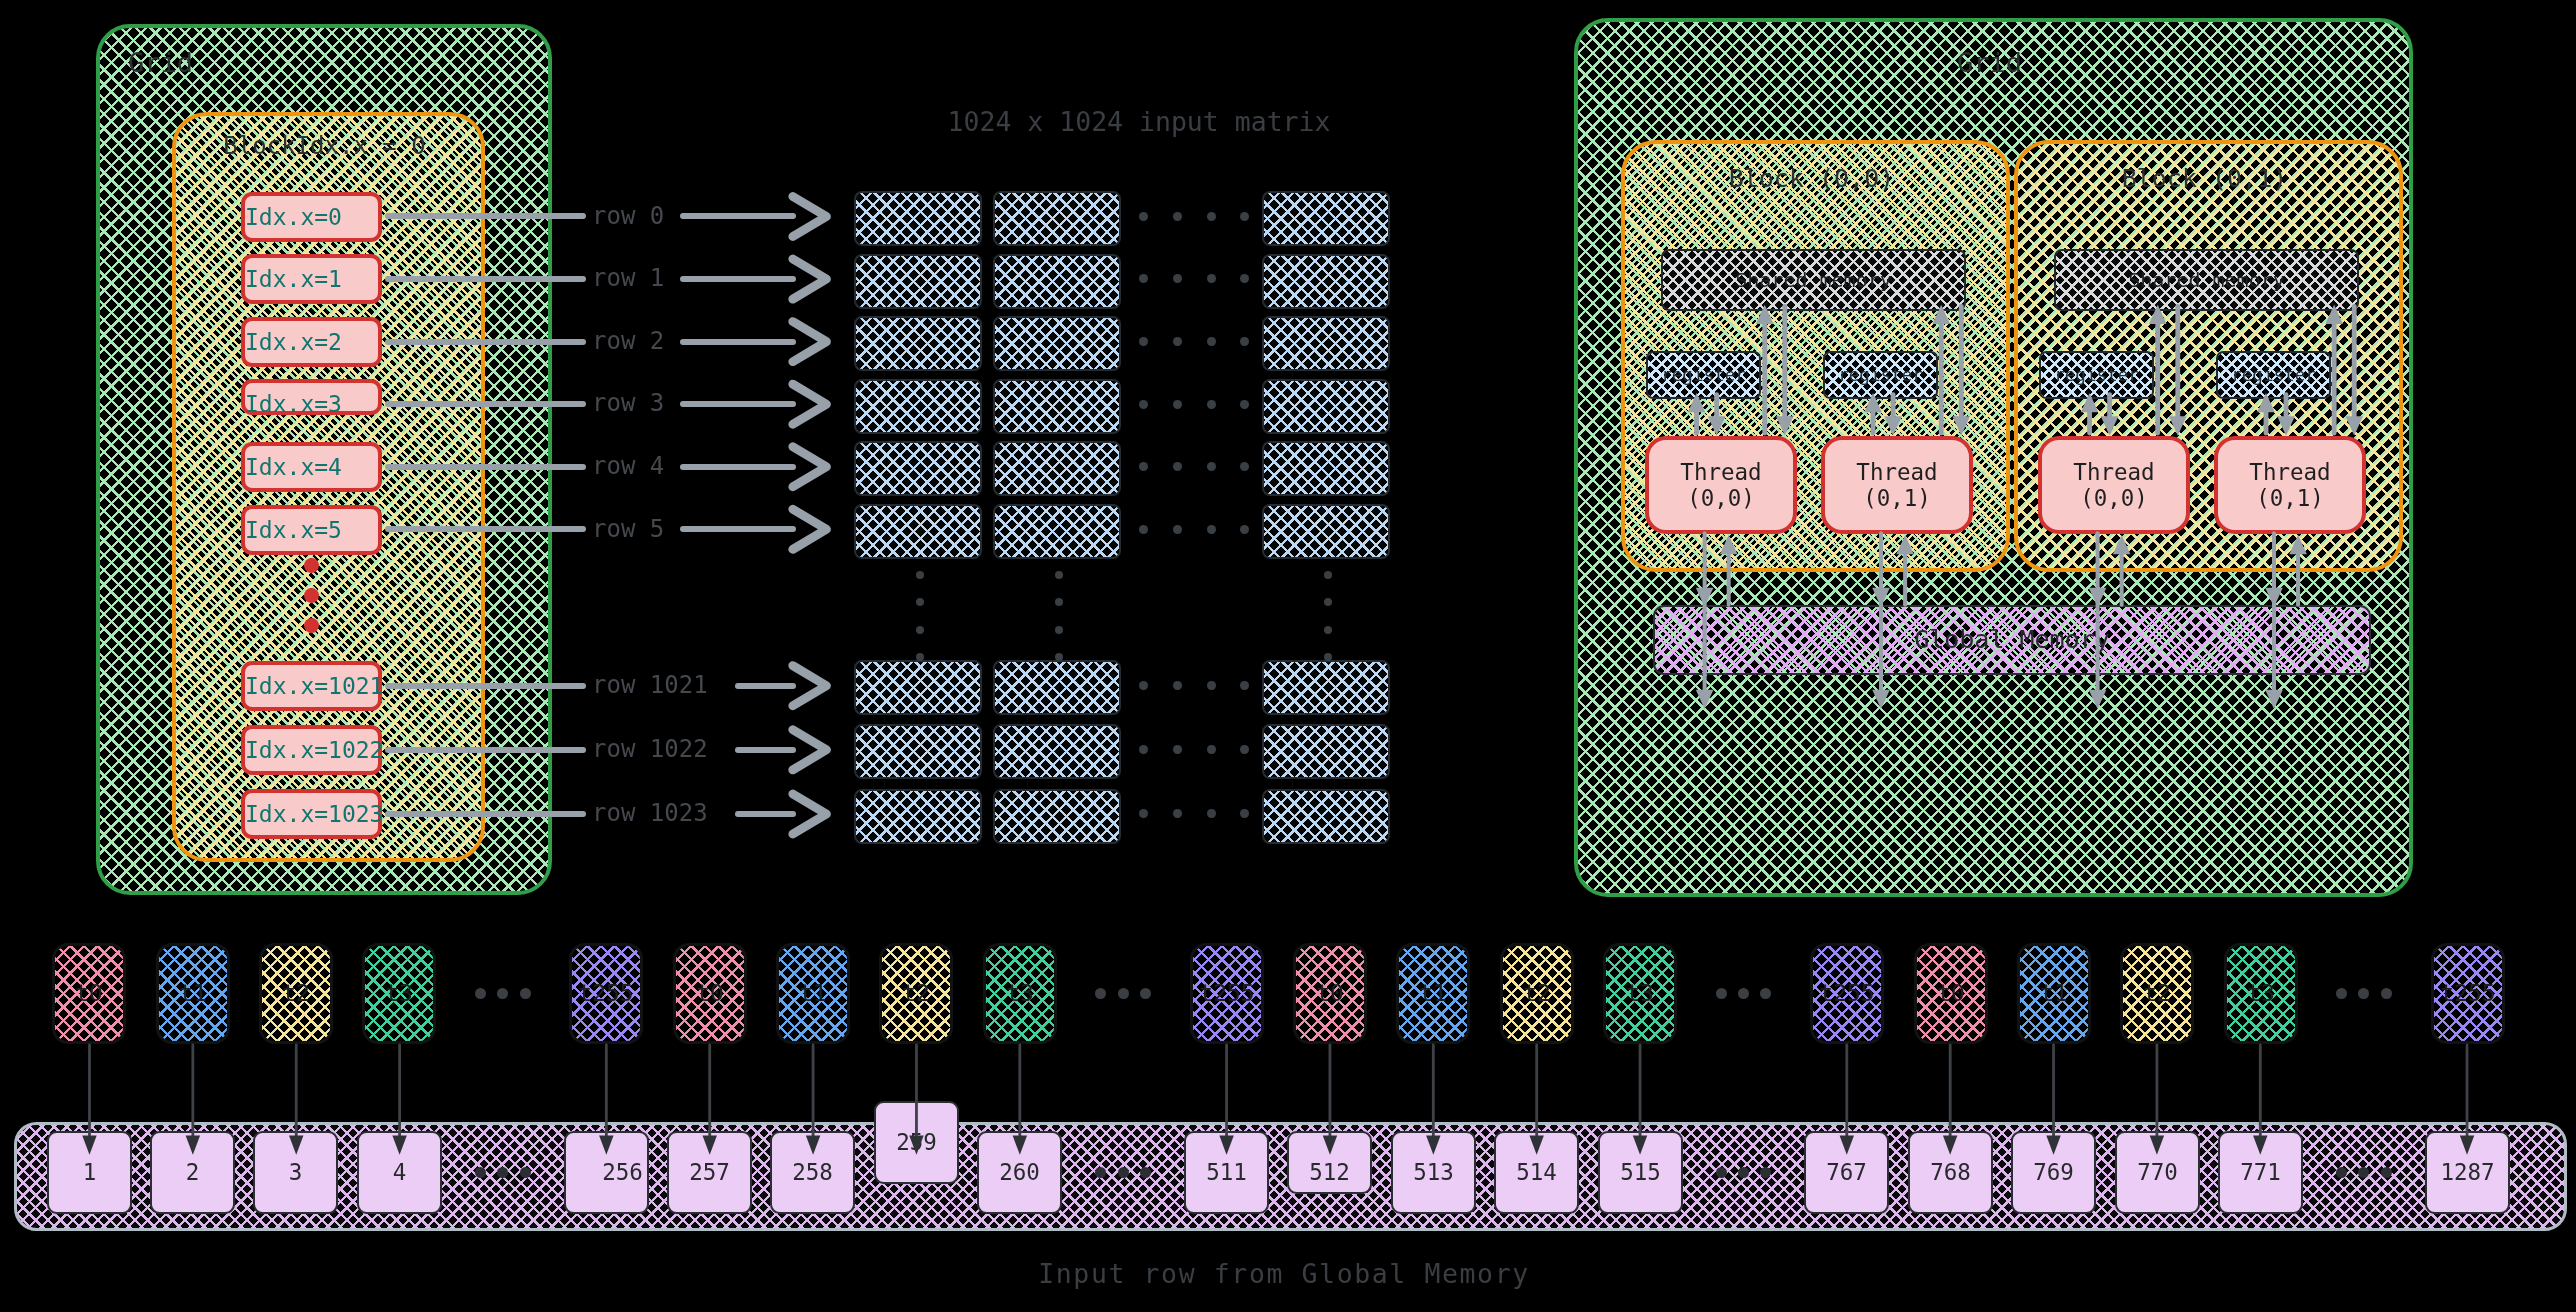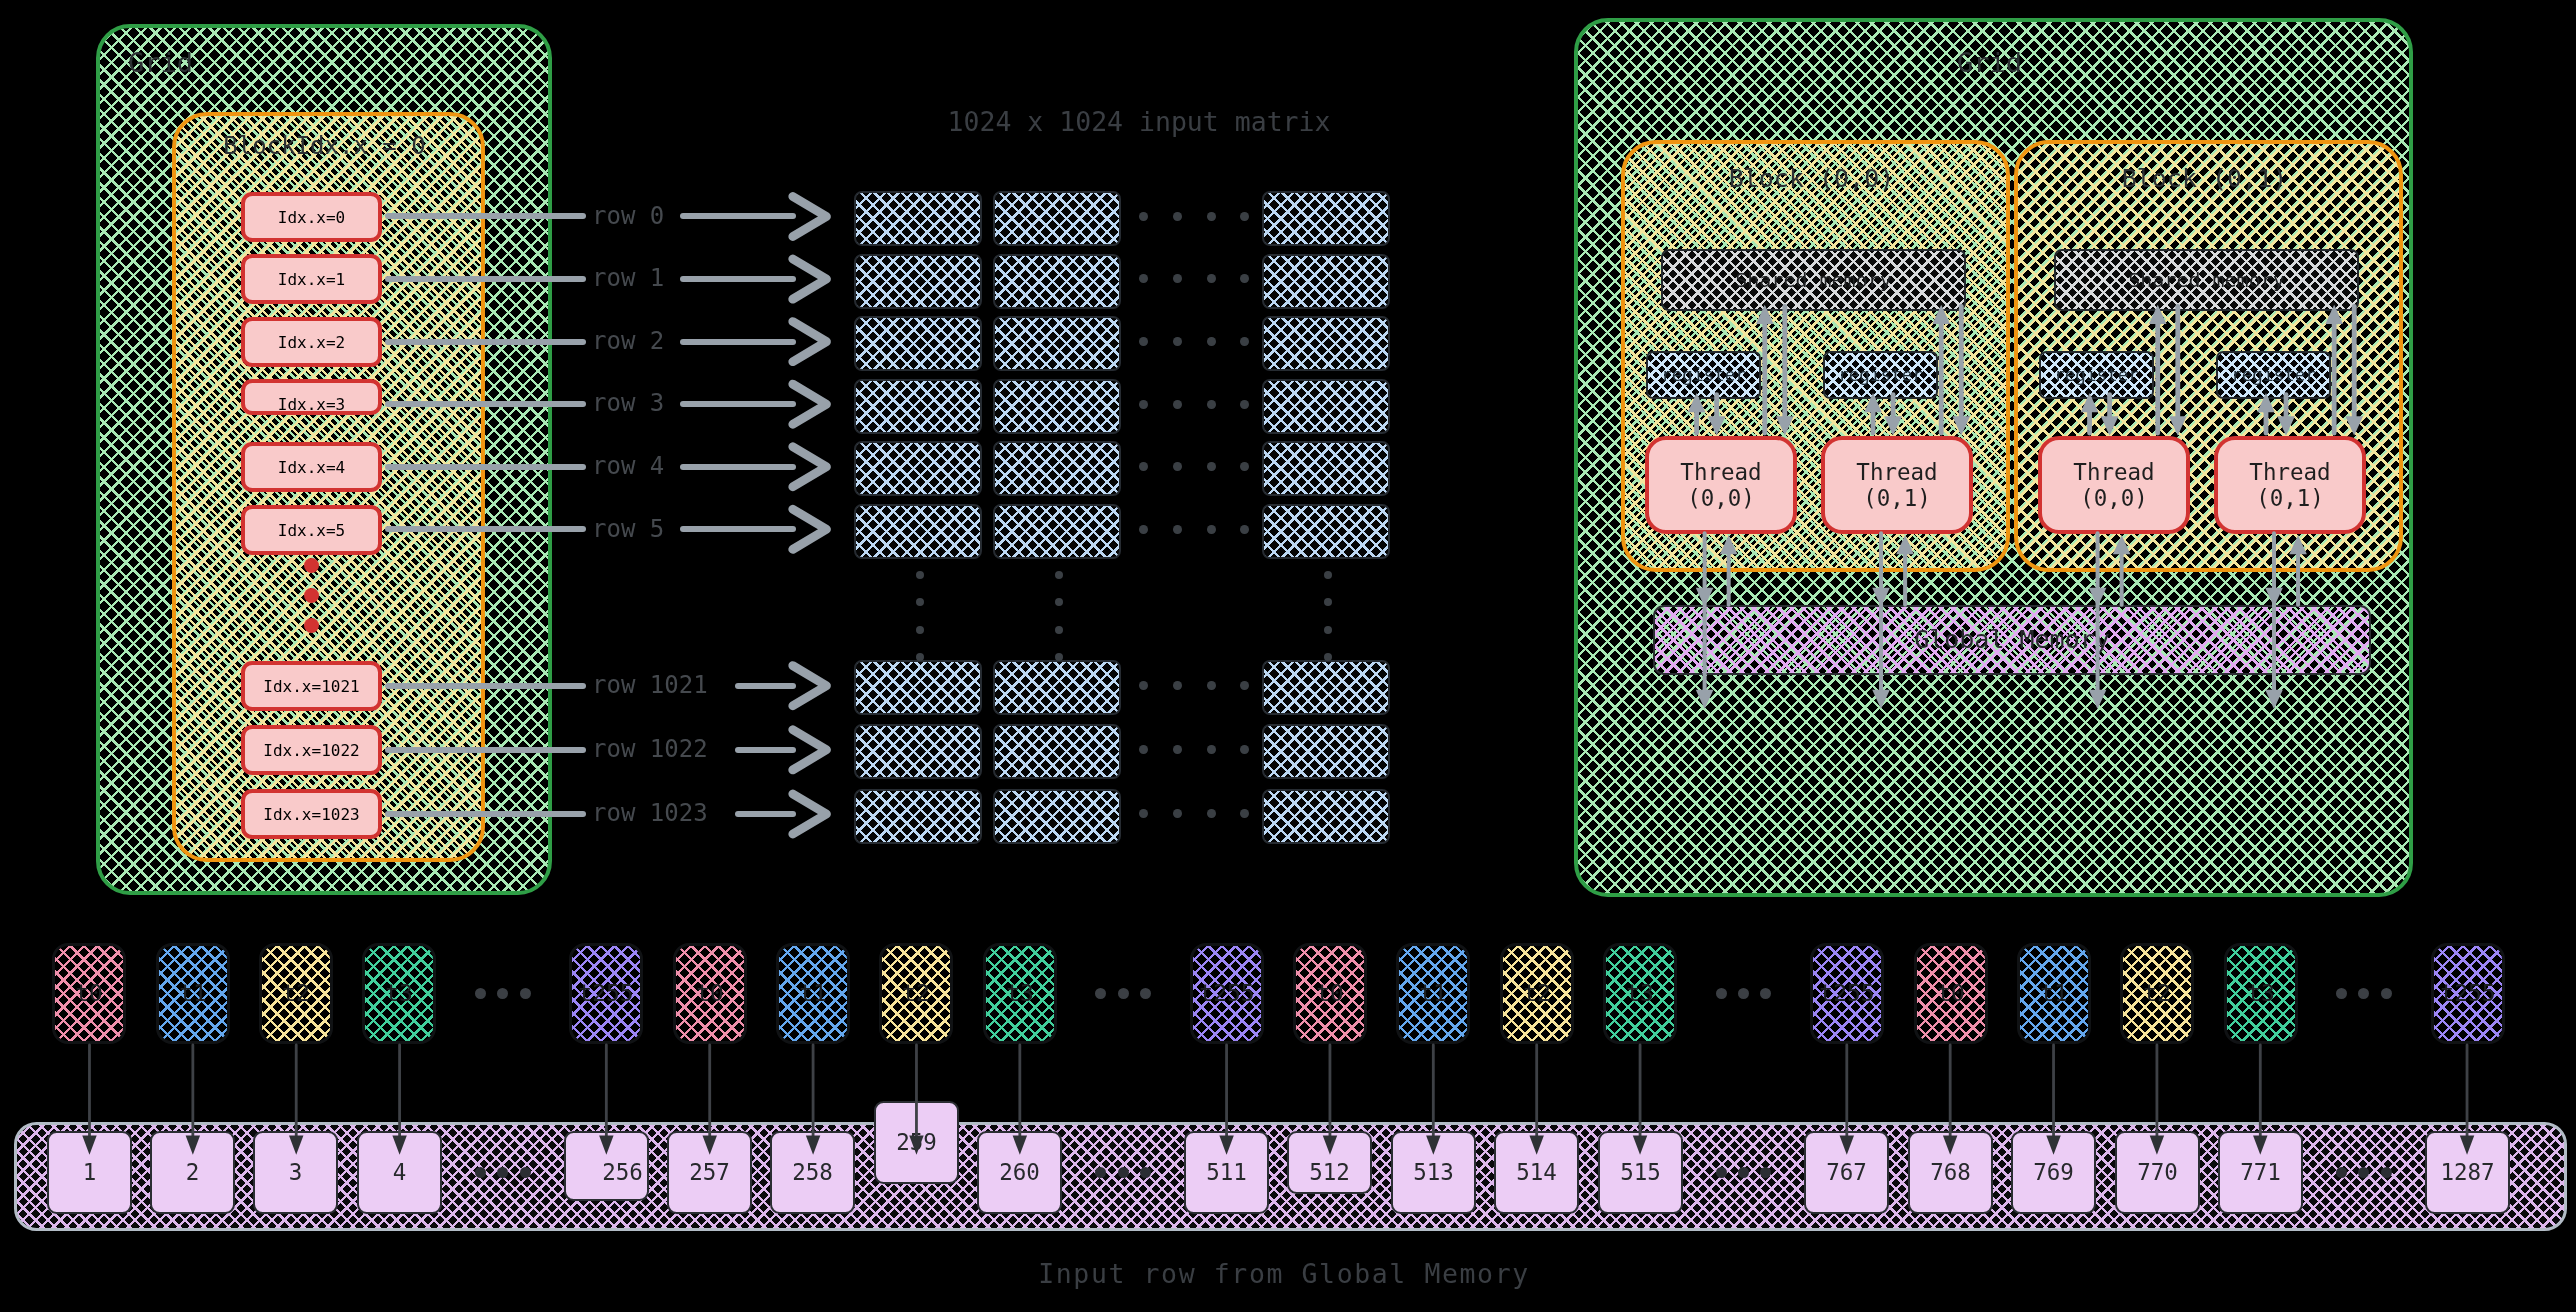--- a/index.html
+++ b/index.html
@@ -6,21 +6,21 @@
   #stage{position:relative;width:2576px;height:1312px;background:#000;overflow:hidden;
          font-family:"DejaVu Sans Mono","Liberation Mono",monospace;}
   .abs{position:absolute;}
   .hatch{--hc:#a9e8b4;--lw:2.4px;--p:10.4px;
     background-image:
       repeating-linear-gradient(45deg,var(--hc) 0 var(--lw),transparent var(--lw) var(--p)),
       repeating-linear-gradient(135deg,var(--hc) 0 var(--lw),transparent var(--lw) var(--p));}
   .grid-box{border:4px solid #2f9e46;border-radius:34px;}
   .block-orange{--hc:#f3e59d;border:4px solid #ef9410;border-radius:35px;}
   .idx-box{background:#f9caca;border:4px solid #d23331;border-radius:11.2px;
-           color:#000000;font-size:16px;text-align:center;}
+           color:#0f766e;font-size:23px;}
   .cell-blue{--hc:#bdd8f3;--p:9.6px;border:2.4px solid #262b31;border-radius:8px;}
   .shared-box{--hc:#d8dadc;--p:8.8px;border:2.4px solid #23282d;border-radius:8px;
               color:#1e2022;font-size:20px;text-align:center;}
   .register-box{--hc:#cfe7fa;--p:8px;border:2.4px solid #23282d;border-radius:7.2px;
                 color:#22303a;font-size:17.6px;text-align:center;}
   .thread-box{background:#f9caca;border:4px solid #d23331;border-radius:21px;
               color:#1f1f1f;font-size:22.5px;text-align:center;}
   .gmem{--hc:#e2aaf2;--p:8.8px;border:2.4px solid #2a2d31;border-radius:11.2px;
         color:#26282c;font-size:25px;text-align:center;}
   .cmem{--hc:#98a2f2;--p:8px;border:2.4px solid #2a2d31;border-radius:11.2px;
@@ -238,21 +238,21 @@
     </div>
   <div class="abs hatch bar" style="left:14.4px;top:1122px;width:2547px;height:103px;background-color:#0a0a0c;"></div>
   <div id="bar-cells">
       <div class="abs hatch bar-cell" style="left: 47px; top: 1131px; width: 85px; height: 83px; line-height: 79px; box-sizing: border-box;">1</div>
       <div class="abs hatch bar-cell" style="left: 150px; top: 1131px; width: 85px; height: 83px; line-height: 79px; box-sizing: border-box;">2</div>
       <div class="abs hatch bar-cell" style="left: 253px; top: 1131px; width: 85px; height: 83px; line-height: 79px; box-sizing: border-box;">3</div>
       <div class="abs hatch bar-cell" style="left: 357px; top: 1131px; width: 85px; height: 83px; line-height: 79px; box-sizing: border-box;">4</div>
       <div class="dot" style="left: 475px; top: 1167px; width: 11.2px; height: 11.2px; background: rgb(43, 46, 51);"></div>
       <div class="dot" style="left: 497px; top: 1167px; width: 11.2px; height: 11.2px; background: rgb(43, 46, 51);"></div>
       <div class="dot" style="left: 520px; top: 1167px; width: 11.2px; height: 11.2px; background: rgb(43, 46, 51);"></div>
-      <div class="abs hatch bar-cell" style="left: 564px; top: 1131px; width: 85px; height: 70px; line-height: 79px; box-sizing: border-box; padding-left: 32px;">256</div>
+      <div class="abs hatch bar-cell" style="left: 564px; top: 1131px; width: 85px; height: 83px; line-height: 79px; box-sizing: border-box; padding-left: 32px;">256</div>
       <div class="abs hatch bar-cell" style="left: 667px; top: 1131px; width: 85px; height: 83px; line-height: 79px; box-sizing: border-box;">257</div>
       <div class="abs hatch bar-cell" style="left: 770px; top: 1131px; width: 85px; height: 83px; line-height: 79px; box-sizing: border-box;">258</div>
       <div class="abs hatch bar-cell" style="left: 874px; top: 1101px; width: 85px; height: 83px; line-height: 79px; box-sizing: border-box;">259</div>
       <div class="abs hatch bar-cell" style="left: 977px; top: 1131px; width: 85px; height: 83px; line-height: 79px; box-sizing: border-box;">260</div>
       <div class="dot" style="left: 1095px; top: 1167px; width: 11.2px; height: 11.2px; background: rgb(43, 46, 51);"></div>
       <div class="dot" style="left: 1118px; top: 1167px; width: 11.2px; height: 11.2px; background: rgb(43, 46, 51);"></div>
       <div class="dot" style="left: 1140px; top: 1167px; width: 11.2px; height: 11.2px; background: rgb(43, 46, 51);"></div>
       <div class="abs hatch bar-cell" style="left: 1184px; top: 1131px; width: 85px; height: 83px; line-height: 79px; box-sizing: border-box;">511</div>
       <div class="abs hatch bar-cell" style="left: 1287px; top: 1131px; width: 85px; height: 63px; line-height: 79px; box-sizing: border-box;">512</div>
       <div class="abs hatch bar-cell" style="left: 1391px; top: 1131px; width: 85px; height: 83px; line-height: 79px; box-sizing: border-box;">513</div>

